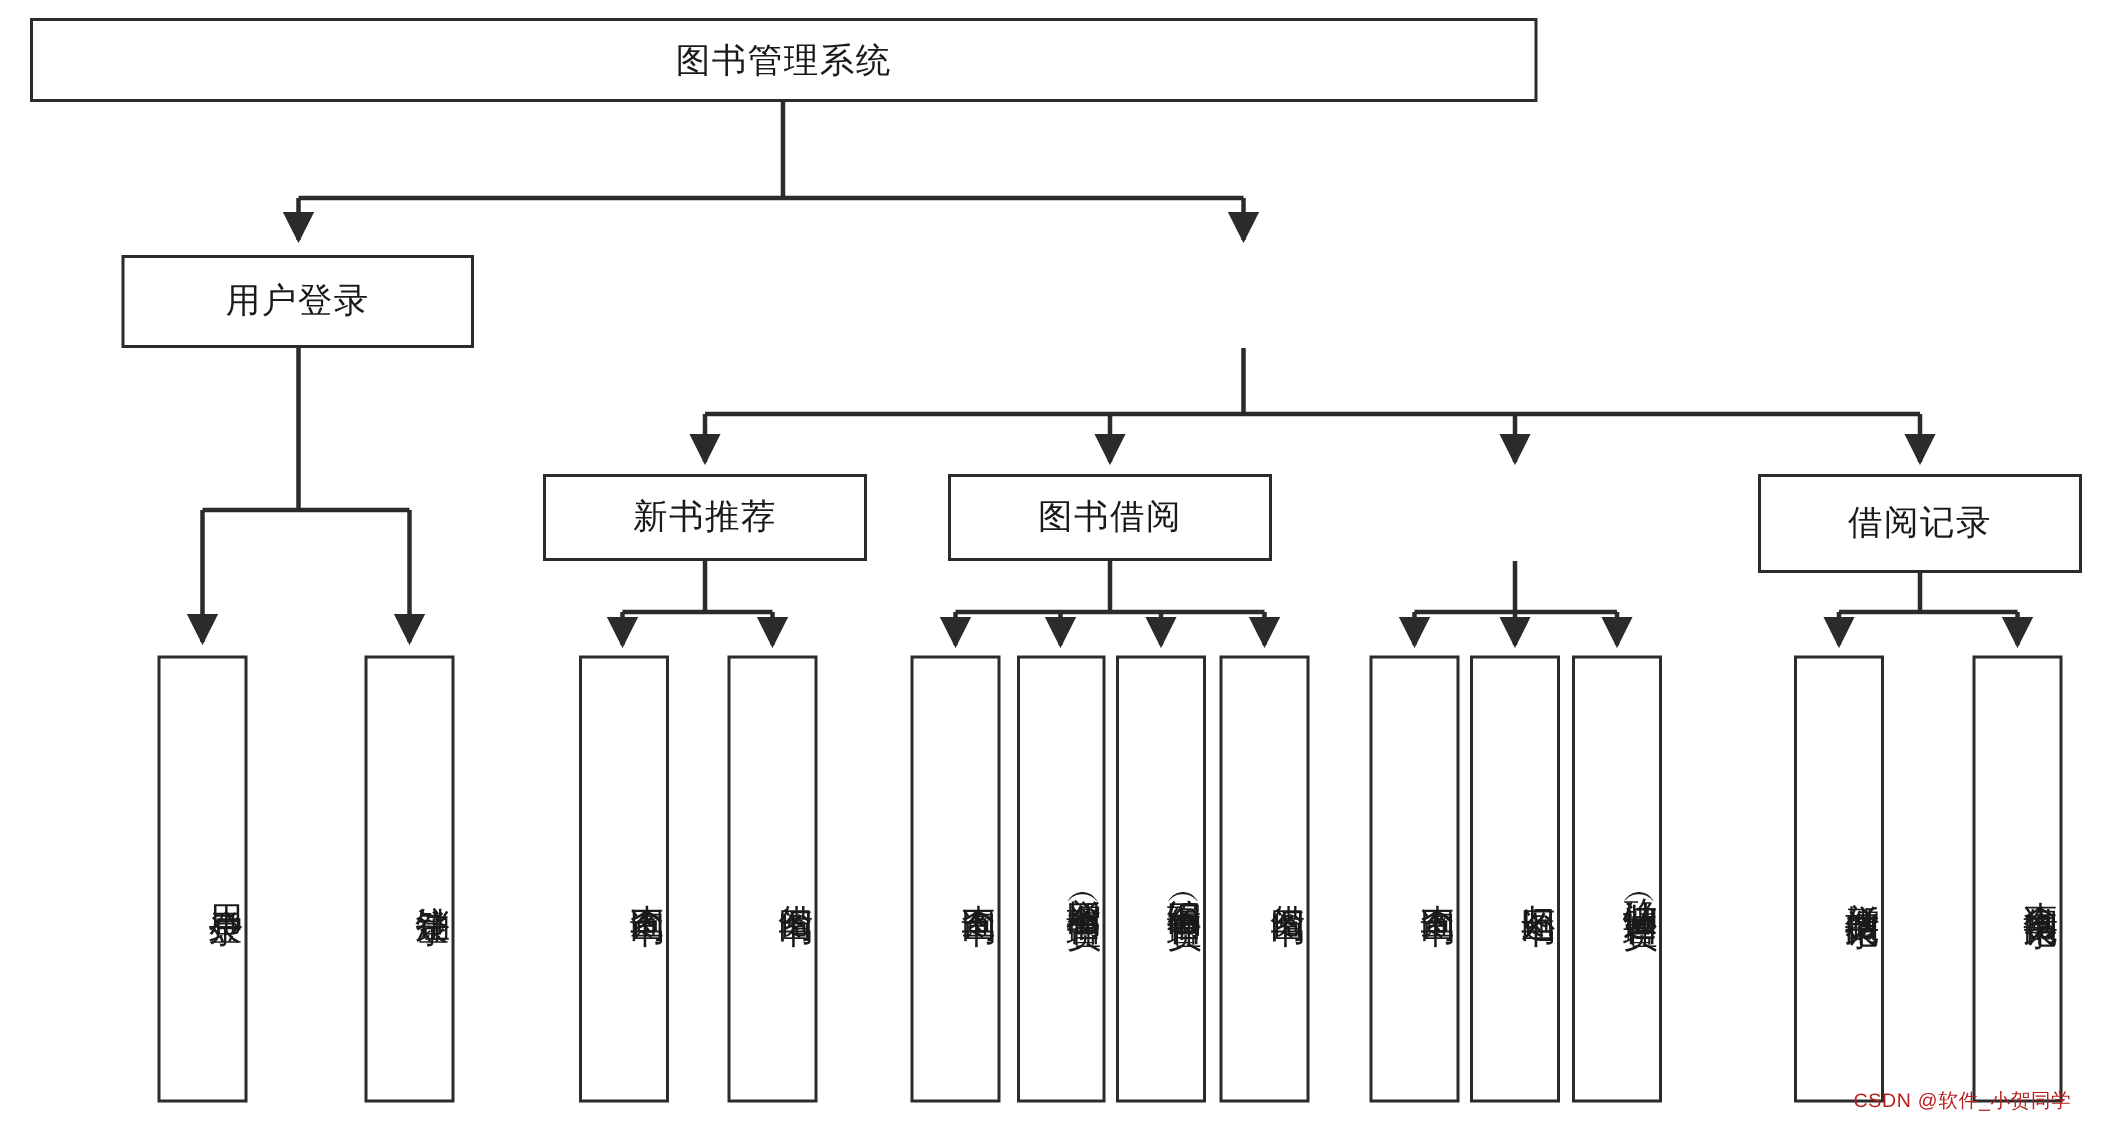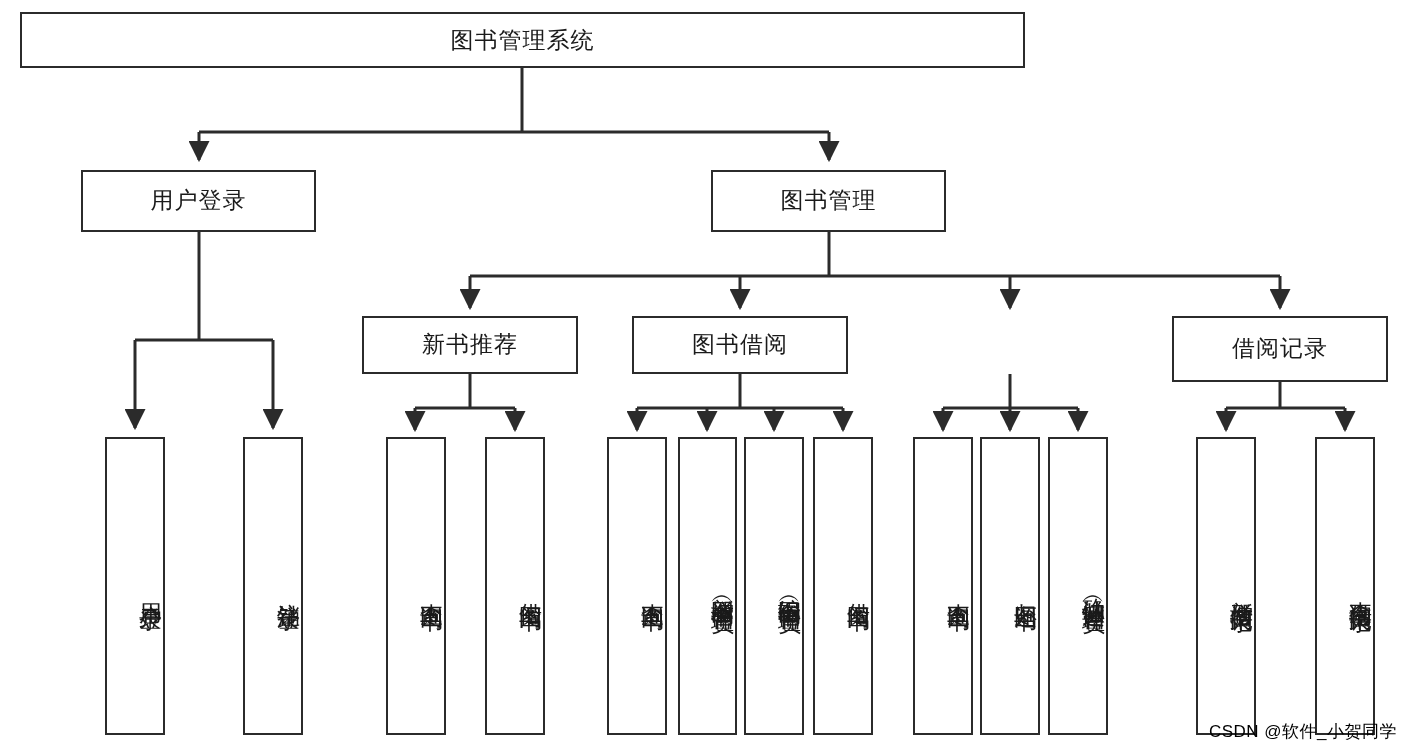--- a/index.html
+++ b/index.html
@@ -57,24 +57,24 @@
     justify-content: center;
     padding-top: 6px;
   }
   .node-v .vtext {
     writing-mode: vertical-rl;
     text-orientation: upright;
     display: block;
   }
   #watermark {
     position: absolute;
-    right: 8px;
+    right: 24px;
     bottom: 4px;
-    font-size: 17px;
-    color: #000000;
+    font-size: 13px;
+    color: #b91c1c;
     white-space: nowrap;
     letter-spacing: 0.5px;
     font-family: "Liberation Sans", "DejaVu Sans", sans-serif;
   }
 </style>
 </head>
 <body>
 
 <div id="diagram-root">
 
@@ -124,21 +124,20 @@
       <path d="M 1280 374 L 1280 408"></path>
       <path d="M 1226 408 L 1345 408"></path>
       <path d="M 1226 408 L 1226 430" marker-end="url(#arrow)"></path>
       <path d="M 1345 408 L 1345 430" marker-end="url(#arrow)"></path>
     </g>
   </svg>
 
   <div class="node node-root" style="left:20px; top:12px; width:1005px; height:56px;">图书管理系统</div>
 
   <div class="node node-h" style="left:81px; top:170px; width:235px; height:62px;">用户登录</div>
-  <div class="node node-h" style="left:711px; top:170px; width:235px; height:62px;">图书管理</div>
 
   <div class="node node-h" style="left:362px; top:316px; width:216px; height:58px;">新书推荐</div>
   <div class="node node-h" style="left:632px; top:316px; width:216px; height:58px;">图书借阅</div>
   <div class="node node-h" style="left:1172px; top:316px; width:216px; height:66px;">借阅记录</div>
 
   <div class="node node-v" style="left:105px; top:437px; width:60px; height:298px;">
     <span class="vtext">用户登录</span>
   </div>
   <div class="node node-v" style="left:243px; top:437px; width:60px; height:298px;">
     <span class="vtext">注销登录</span>

